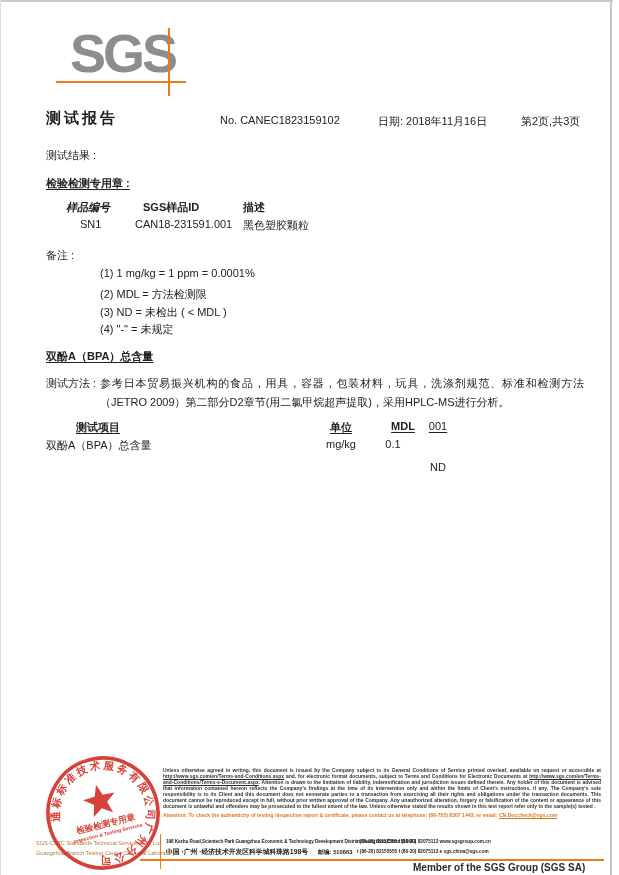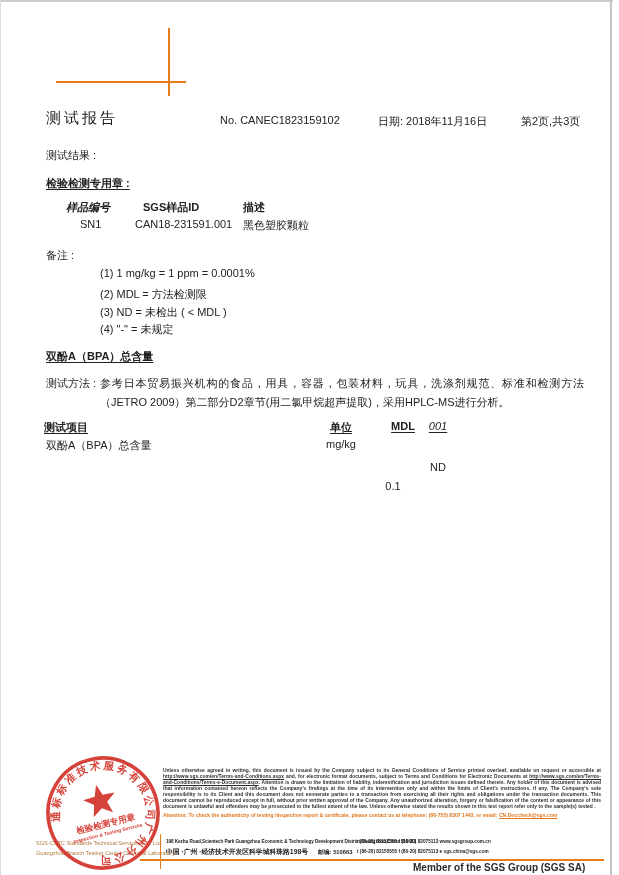--- a/index.html
+++ b/index.html
@@ -12,30 +12,30 @@
   .b-top  { left:0; top:0; width:613px; height:2px; background:#cbcbcb; }
   .b-right{ left:610px; top:0; width:2px; height:875px; background:#c6c6c6; }
   .b-left { left:0; top:0; width:1px; height:875px; background:#dcdcdc; }
 
   
   .logo { left:70px; top:26px; font-size:54px; font-weight:bold; color:#8d8d8d; letter-spacing:-3px; line-height:1; }
   .logo-hline { left:56px; top:81px; width:130px; height:2px; background:#e87c17; }
   .logo-vline { left:168px; top:28px; width:2px; height:68px; background:#e87c17; }
 
   
-  .title { left:46px; top:109px; font-size:15px; font-weight:normal; letter-spacing:3px; }
+  .title { left:46px; top:109px; font-size:15px; font-weight:bold; letter-spacing:3px; }
   .hdr { font-size:11px; color:#222; }
   .no   { left:220px; top:114px;text-align:right; }
   .date { left:378px; top:114px; }
   .pg   { left:521px; top:114px; }
 
   .body-txt { font-size:11px; color:#222; }
   .bold { font-weight:bold; }
   .ul { text-decoration:underline; text-underline-offset:2px; }
-  .it { font-style:italic; }
+  .it { }
   .ctr { transform:translateX(-50%); }
 
   
   .method-text { left:100px; top:374px; width:484px; line-height:1.75; text-align:justify; }
 
   
   .foot-text { left:163px; top:768px; width:438px; height:70px; overflow:hidden; }
   .disclaimer { font-size:4.9px; line-height:1.24; text-align:justify; color:#2e2e2e; font-weight:bold; letter-spacing:0.05px; }
   .disclaimer .lnk { text-decoration:underline; }
   .attention { margin-top:1.5px; font-size:5.1px; line-height:1.24; color:#e0761c; font-weight:bold; text-align:justify; }
@@ -61,20 +61,21 @@
 </style>
 </head>
 <body>
 
 <div class="page">
 
   <div class="abs b-top"></div>
   <div class="abs b-right"></div>
   <div class="abs b-left"></div>
 
+  <div class="abs logo">SGS</div>
   <div class="abs logo-hline"></div>
   <div class="abs logo-vline"></div>
 
   <div class="abs title">测试报告</div>
   <div class="abs hdr no">No. CANEC1823159102</div>
   <div class="abs hdr date">日期: 2018年11月16日</div>
   <div class="abs hdr pg">第2页,共3页</div>
 
   <div class="abs body-txt" style="left:46px; top:148px;">测试结果 :</div>
   <div class="abs body-txt bold ul" style="left:46px; top:176px;">检验检测专用章 :</div>
@@ -89,27 +90,27 @@
   <div class="abs body-txt" style="left:46px; top:248px;">备注 :</div>
   <div class="abs body-txt" style="left:100px; top:267px;">(1) 1 mg/kg = 1 ppm = 0.0001%</div>
   <div class="abs body-txt" style="left:100px; top:287px;">(2) MDL = 方法检测限</div>
   <div class="abs body-txt" style="left:100px; top:305px;">(3) ND = 未检出 ( &lt; MDL )</div>
   <div class="abs body-txt" style="left:100px; top:322px;">(4) "-" = 未规定</div>
 
   <div class="abs body-txt bold ul" style="left:46px; top:349px;">双酚A（BPA）总含量</div>
   <div class="abs body-txt" style="left:46px; top:376px;">测试方法 :</div>
   <div class="abs body-txt method-text">参考日本贸易振兴机构的食品，用具，容器，包装材料，玩具，洗涤剂规范、标准和检测方法（JETRO 2009）第二部分D2章节(用二氯甲烷超声提取)，采用HPLC-MS进行分析。</div>
 
-  <div class="abs body-txt bold ul" style="left:44px; top:420px;">测试项目</div>
+  <div class="abs body-txt bold ul" style="left:76px; top:420px;">测试项目</div>
   <div class="abs body-txt bold ul ctr" style="left:341px; top:420px;">单位</div>
   <div class="abs body-txt bold ul ctr" style="left:393px; top:420px;padding-left:20px;">MDL</div>
   <div class="abs body-txt it ul ctr" style="left:438px; top:420px;">001</div>
   <div class="abs body-txt" style="left:46px; top:438px;">双酚A（BPA）总含量</div>
   <div class="abs body-txt ctr" style="left:341px; top:438px;">mg/kg</div>
-  <div class="abs body-txt ctr" style="left:393px; top:438px;margin-top:42px;">0.1</div>
+  <div class="abs body-txt ctr" style="left:393px; top:438px;">0.1</div>
   <div class="abs body-txt ctr" style="left:438px; top:438px;margin-top:23px;">ND</div>
 
   <div class="abs foot-text">
     <p class="disclaimer"><span>Unless otherwise agreed in writing, this document is issued by the Company subject to its General Conditions of Service printed overleaf, available on request or accessible at </span><span class="lnk">http://www.sgs.com/en/Terms-and-Conditions.aspx</span><span> and, for electronic format documents, subject to Terms and Conditions for Electronic Documents at </span><span class="lnk">http://www.sgs.com/en/Terms-and-Conditions/Terms-e-Document.aspx</span><span>. Attention is drawn to the limitation of liability, indemnification and jurisdiction issues defined therein. Any holder of this document is advised that information contained hereon reflects the Company's findings at the time of its intervention only and within the limits of Client's instructions, if any. The Company's sole responsibility is to its Client and this document does not exonerate parties to a transaction from exercising all their rights and obligations under the transaction documents. This document cannot be reproduced except in full, without prior written approval of the Company. Any unauthorized alteration, forgery or falsification of the content or appearance of this document is unlawful and offenders may be prosecuted to the fullest extent of the law. Unless otherwise stated the results shown in this test report refer only to the sample(s) tested .</span></p>
     <p class="attention"><span>Attention: To check the authenticity of testing /inspection report &amp; certificate, please contact us at telephone: (86-755) 8307 1443, or email: </span><span class="lnk">CN.Doccheck@sgs.com</span></p>
   </div>
 
   <div class="abs company comp1">SGS-CSTC Standards Technical Services Co., Ltd.</div>
   <div class="abs company comp2">Guangzhou Branch Testing Center Chemical Laboratory</div>
 

